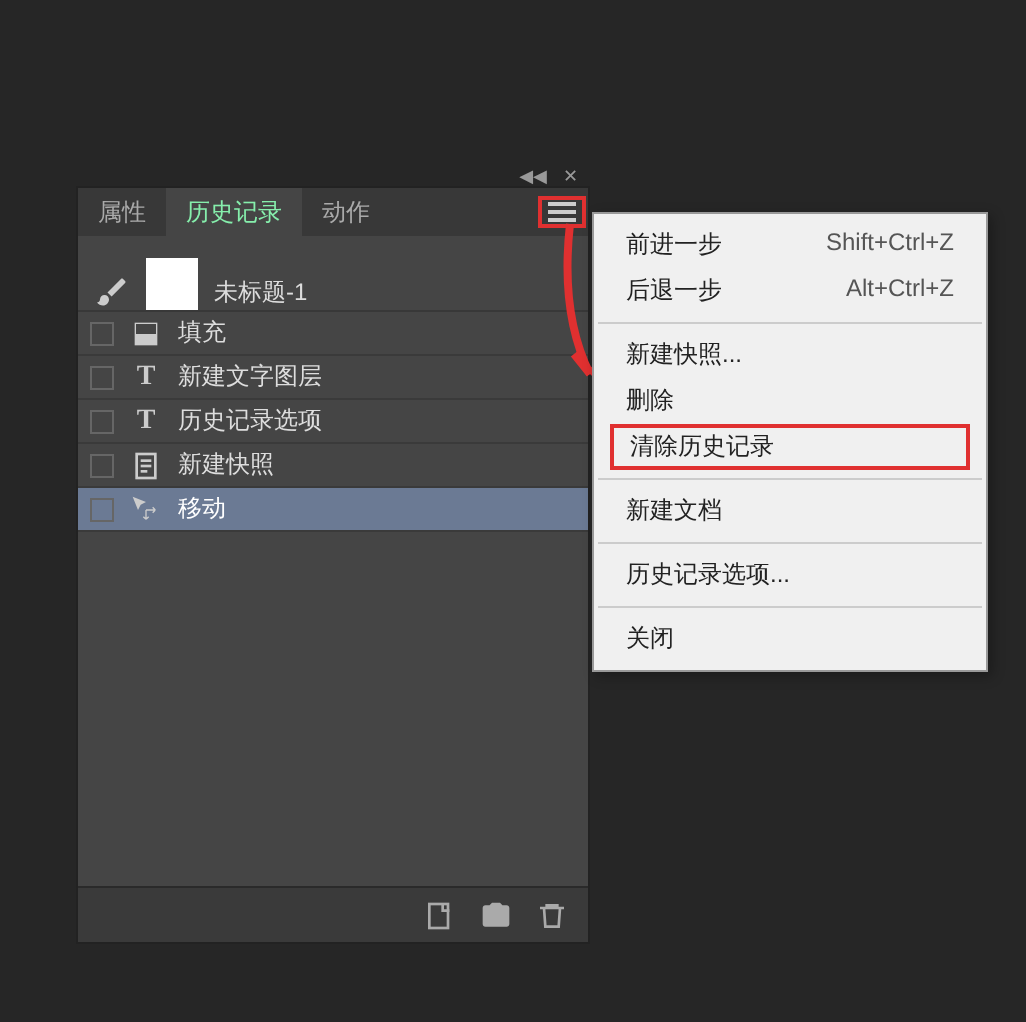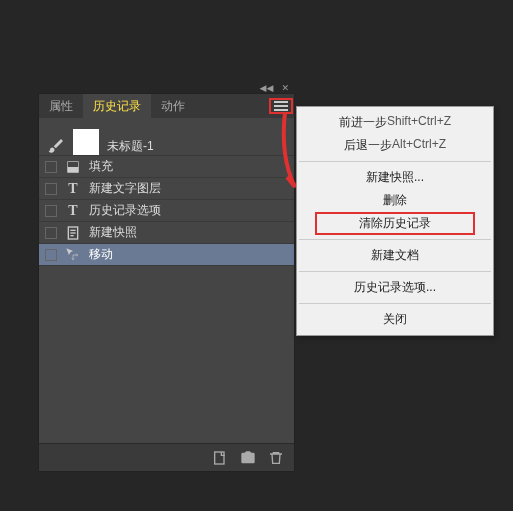--- a/index.html
+++ b/index.html
@@ -2,39 +2,39 @@
 <html><head>
 <meta charset="utf-8">
 <style>
 *{margin:0;padding:0;box-sizing:border-box;font-family:"Microsoft YaHei",sans-serif}
 body{background:#262626;width:513px;height:511px;position:relative;overflow:hidden}
 .panel{position:absolute;left:38px;top:93px;width:257px;height:379px;background:#454545;border:1px solid #222;display:flex;flex-direction:column}
 .collapse-bar{position:absolute;left:38px;top:83px;width:257px;height:10px;display:flex;justify-content:flex-end;align-items:center;gap:8px;padding-right:6px}
 .collapse-bar span{color:#999;font-size:9px}
 .tabs{display:flex;background:#383838;height:24px;align-items:stretch;position:relative}
 .tab{padding:0 10px;font-size:12px;color:#aaa;display:flex;align-items:center;cursor:pointer}
-.tab.active{background:#454545;color:#fde047}
+.tab.active{background:#454545;color:#86efac}
 .menu-btn{position:absolute;right:0;top:0;width:26px;height:24px;display:flex;align-items:center;justify-content:center;cursor:pointer}
 .menu-btn-box{border:2px solid #e03030;padding:1px 3px}
 .menu-lines{width:14px;height:10px;display:flex;flex-direction:column;justify-content:space-between}
 .menu-lines span{height:2px;background:#ccc}
 .doc-row{display:flex;align-items:flex-end;height:38px;padding:0 8px;gap:8px;border-bottom:1px solid #383838}
 .brush-icon{width:18px;height:18px;color:#ccc}
 .thumb{width:26px;height:26px;background:#fff}
 .doc-title{color:#ddd;font-size:12px}
 .history-list{flex:1;overflow:auto}
 .hrow{display:flex;align-items:center;height:22px;padding:0 6px;gap:8px;font-size:12px;color:#ddd;border-bottom:1px solid #3a3a3a}
 .hrow.selected{background:#6b7a94;color:#ffffff}
 .chk{width:12px;height:12px;border:1px solid #666;flex-shrink:0}
 .hicon{width:16px;height:16px;display:flex;align-items:center;justify-content:center;color:#ccc;flex-shrink:0}
 .footer{height:28px;background:#3a3a3a;display:flex;justify-content:flex-end;align-items:center;gap:12px;padding:0 10px;border-top:1px solid #2a2a2a}
 .footer .icn{width:16px;height:16px;color:#aaa}
 .ctx{position:absolute;left:296px;top:106px;width:198px;background:#f0f0f0;border:1px solid #999;box-shadow:2px 2px 6px rgba(0,0,0,.3);padding:4px 0;font-size:12px}
-.ctx-row{display:flex;justify-content:center;padding:3px 16px;color:#222;cursor:pointer}
-.ctx-row.hl{border:2px solid #e03030;margin:0 18px;padding:1px 8px}
+.ctx-row{display:flex;justify-content:space-between;padding:3px 16px;color:#222;cursor:pointer}
+.ctx-row.hl{border:2px solid #e03030;margin:0 8px;padding:1px 8px}
 .ctx-sep{height:1px;background:#ccc;margin:4px 2px}
 .shortcut{color:#555}
 .arrow{position:absolute;left:275px;top:107px;width:40px;height:90px;pointer-events:none}
 </style>
 </head>
 <body>
 
 <div class="collapse-bar">
   <span>◀◀</span>
   <span>✕</span>

